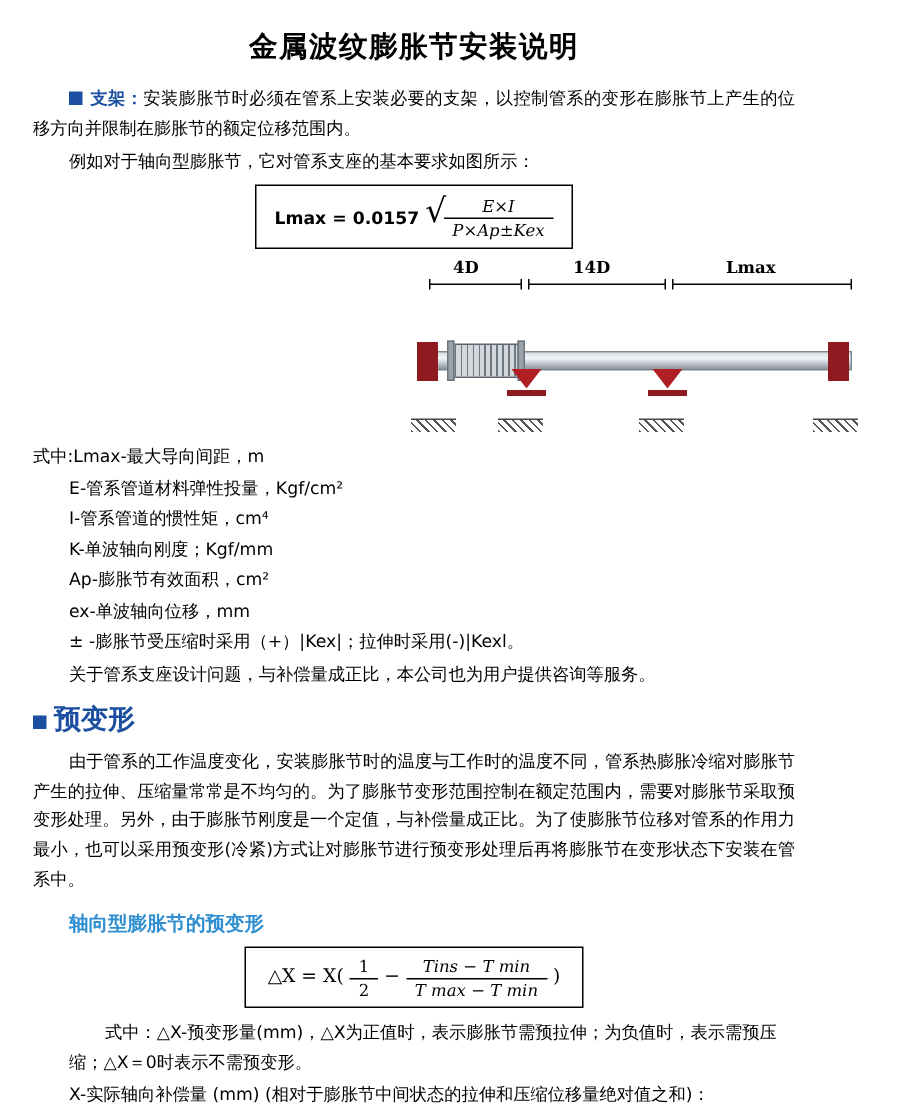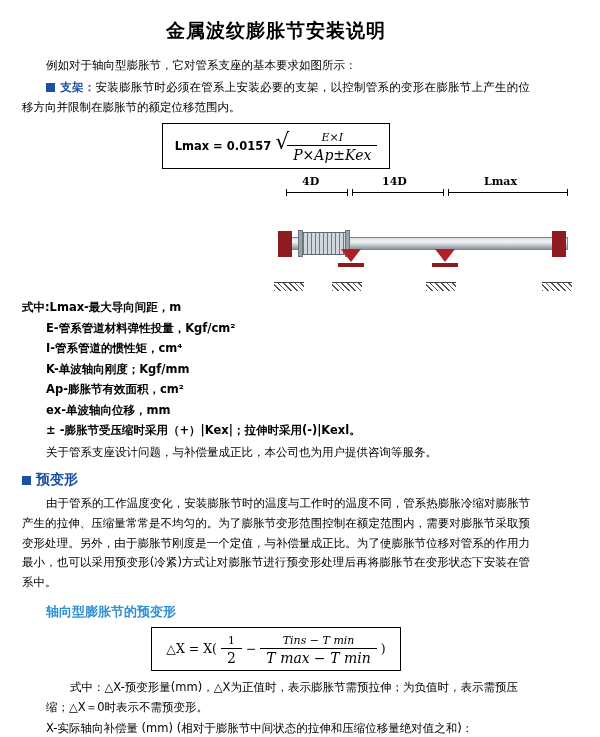--- a/index.html
+++ b/index.html
@@ -34,21 +34,21 @@
     font-size: 11.5px;
     line-height: 1.72;
     text-align: justify;
     margin: 0 0 2px 0;
     text-indent: 0;
   }
   .indent2 {
     text-indent: 24px;
   }
   .section-head {
-    font-size: 14px;
+    font-size: 18px;
     font-weight: bold;
     line-height: 1.7;
     margin: 6px 0 2px 0;
   }
   .blue-sq {
     display: inline-block;
     width: 9px;
     height: 9px;
     background: #1c4fa1;
     margin-right: 5px;
@@ -64,21 +64,20 @@
     margin: 10px 0 4px 0;
     text-indent: 24px;
   }
   .list-block {
     font-size: 11.5px;
     line-height: 1.78;
     margin: 2px 0 2px 0;
   }
   .list-block .li {
     white-space: nowrap;
-    font-weight: bold;
   }
   .lv1 { padding-left: 24px; }
   .formula-box {
     margin: 6px 0 6px 0;
     text-align: center;
   }
   .formula-inner {
     display: inline-block;
     border: 1px solid #000;
     padding: 5px 12px 5px 12px;
@@ -119,21 +118,21 @@
   }
   .frac .num {
     display: block;
     padding: 0 6px 1px 6px;
     border-bottom: 1px solid #000;
     font-size: 11px;
   }
   .frac .den {
     display: block;
     padding: 1px 6px 0 6px;
-    font-size: 14px;
+    font-size: 11px;
   }
   .frac.plain {
     border-top: none;
   }
   
   .figure {
     position: relative;
     width: 300px;
     height: 118px;
     margin: 4px 0 4px 252px;
@@ -257,25 +256,25 @@
     text-align: center;
   }
 </style>
 </head>
 <body>
 
 <div class="page">
 
   <div class="doc-title">金属波纹膨胀节安装说明</div>
 
-  <p class="para indent2">例如对于轴向型膨胀节，它对管系支座的基本要求如图所示：</p>
-
   <p class="para indent2">
     <span class="blue-sq"></span><span class="head-blue" style="font-weight:bold">支架：</span><span>安装膨胀节时必须在管系上安装必要的支架，以控制管系的变形在膨胀节上产生的位移方向并限制在膨胀节的额定位移范围内。</span>
   </p>
+
+  <p class="para indent2">例如对于轴向型膨胀节，它对管系支座的基本要求如图所示：</p>
 
   <div class="formula-box">
     <span class="formula-inner">
       <span class="lhs">Lmax = 0.0157</span><span class="sqrt"><span class="frac plain"><span class="num ital">E×I</span><span class="den ital">P×Ap±Kex</span></span></span>
     </span>
   </div>
 
   <div class="figure">
     <div class="fig-labels">
       <span style="left:28px">4D</span>

